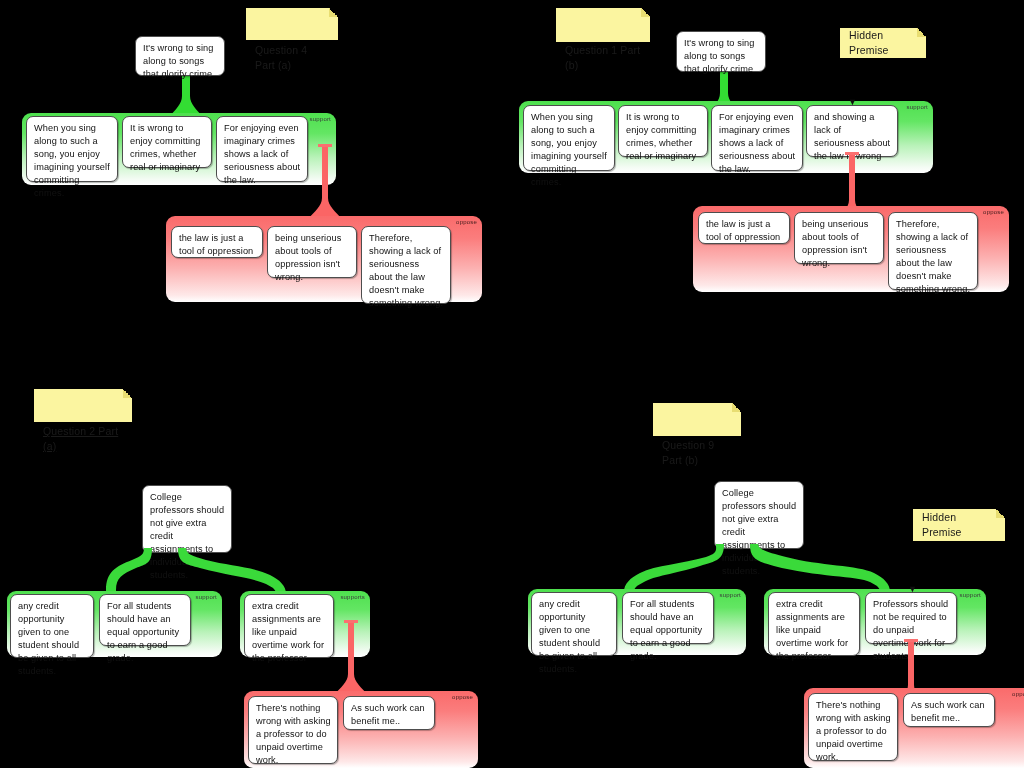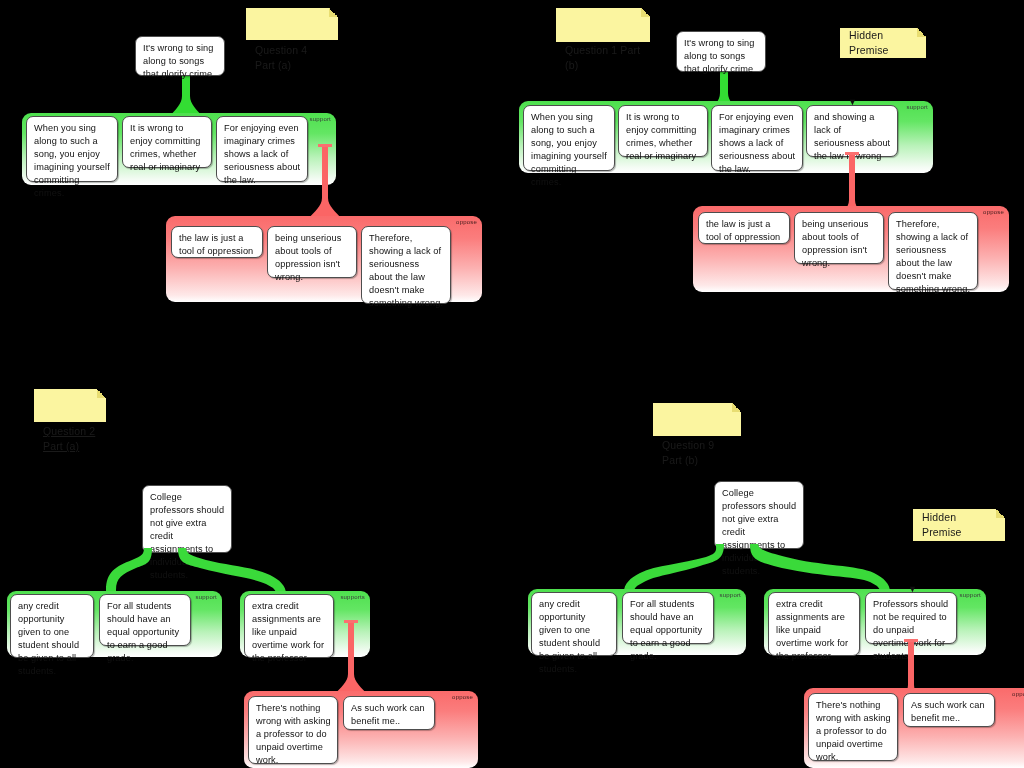--- a/index.html
+++ b/index.html
@@ -163,21 +163,21 @@
     </svg>
   </div>
 
   <div class="group oppose" style="left:693px; top:206px; width:316px; height:86px;">
     <span class="band-label">oppose</span>
   </div>
   <div class="card" style="left:698px; top:212px; width:92px; height:32px;">the law is just a tool of oppression</div>
   <div class="card" style="left:794px; top:212px; width:90px; height:52px;">being unserious about tools of oppression isn't wrong.</div>
   <div class="card" style="left:888px; top:212px; width:90px; height:78px;">Therefore, showing a lack of seriousness about the law doesn't make something wrong.</div>
 
-  <div class="sticky" style="left:34px; top:389px; width:72px; height:33px;text-decoration:underline;">
+  <div class="sticky" style="left:34px; top:389px; width:98px; height:33px;text-decoration:underline;">
     <span class="fold"></span>
     <span>Question 2 Part (a)</span>
   </div>
 
   <div class="card root" style="left:142px; top:485px; width:90px; height:68px;">College professors should not give extra credit assignments to individual students.</div>
 
   <div class="conn" style="left:90px; top:548px; width:290px; height:46px;">
     <svg width="290" height="46" viewBox="0 0 290 46">
       <path d="M62,0 C62,16 56,16 46,20 C32,26 26,30 26,42 L26,46 L16,46 L16,42
                C16,24 26,18 42,12 C52,8 54,6 54,0 Z" fill="#3ada3a"></path>

